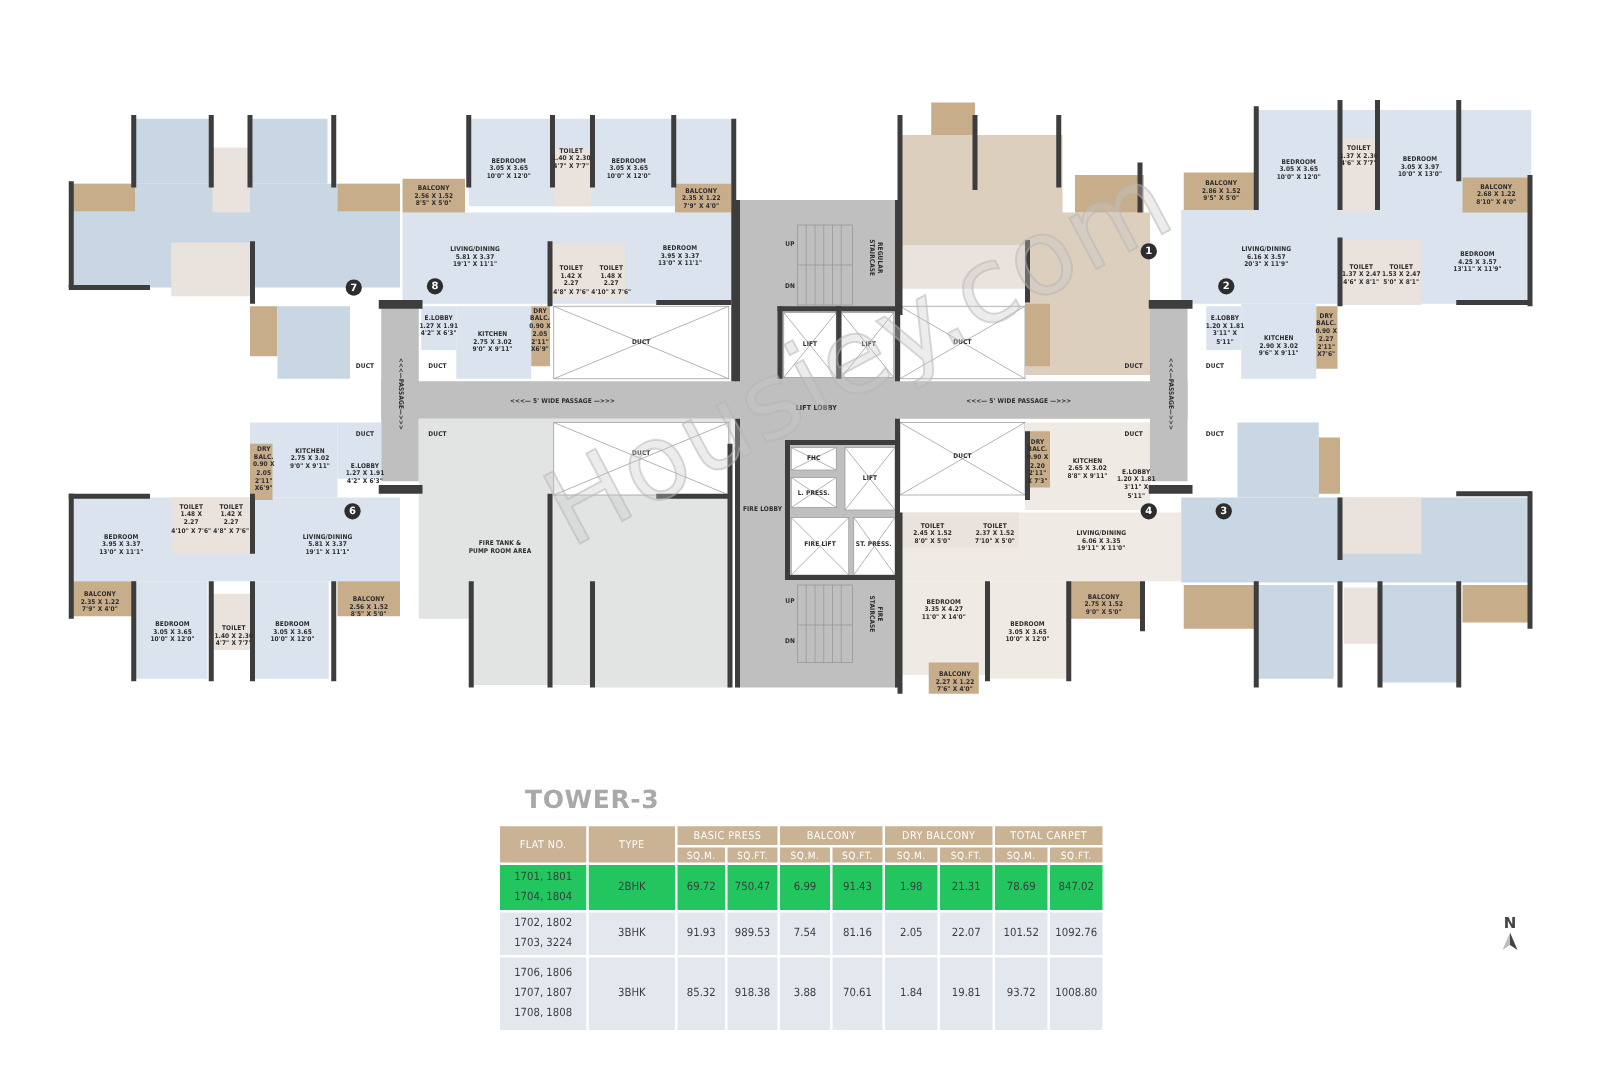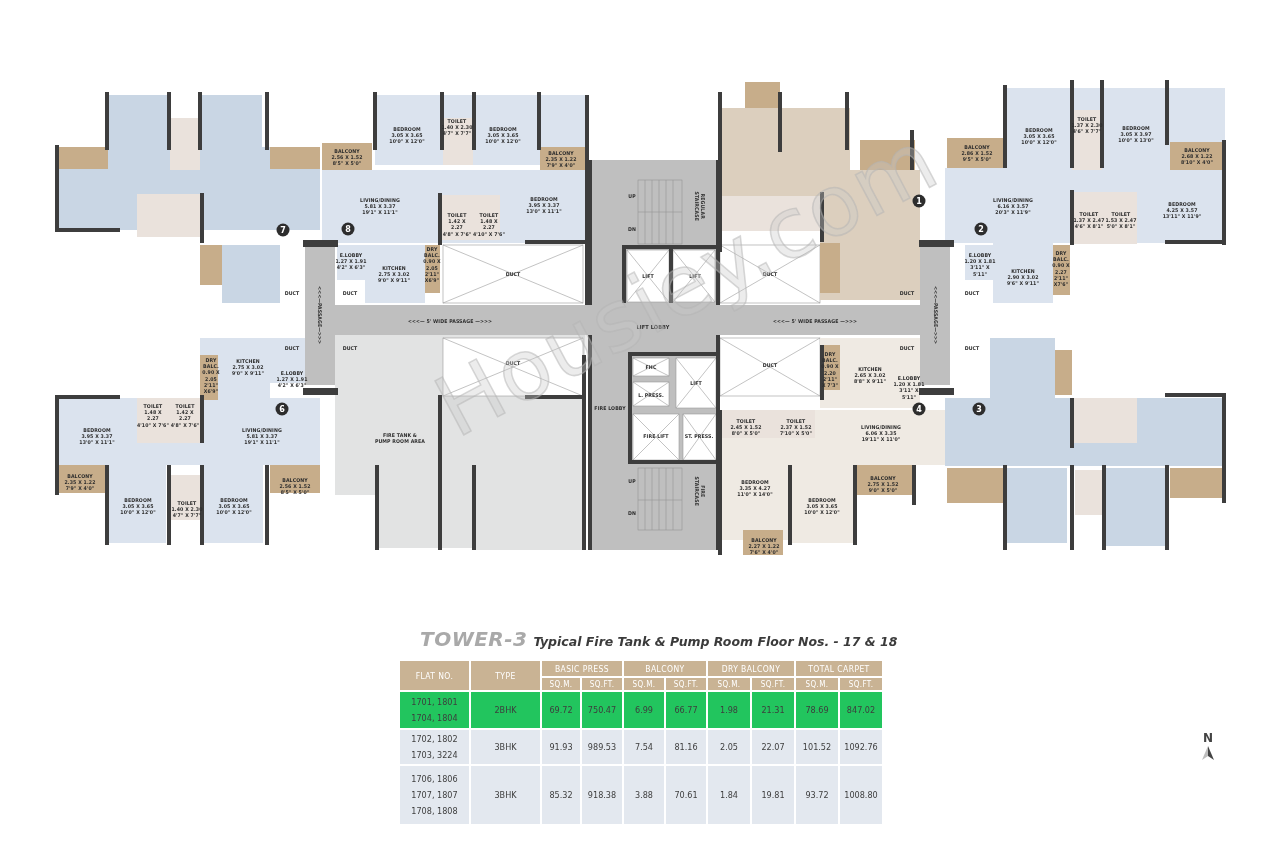--- a/index.html
+++ b/index.html
@@ -7,21 +7,21 @@
   body { position: relative; font-family: "DejaVu Sans Condensed", "DejaVu Sans", sans-serif; color: #3a3a3a; }
 
   #plan { position: absolute; left: 0; top: 0; width: 1280px; height: 600px; }
   .lbl { position: absolute; text-align: center; font-size: 5.2px; line-height: 6.2px; color: #2e2e2e; font-weight: bold; letter-spacing: 0.1px; white-space: pre; transform: translateX(-50%); }
   .lbl.big { font-size: 5.6px; }
   .lbl.rot { transform: translateX(-50%) rotate(90deg); }
   .badge { position: absolute; width: 13px; height: 13px; border-radius: 50%; background: #2d2d2d; color: #fff; font-size: 8px; font-weight: bold; display: flex; align-items: center; justify-content: center; transform: translate(-50%, -50%); font-family: "DejaVu Sans", sans-serif; }
   .watermark { position: absolute; left: 420px; top: 370px; font-size: 84px; font-family: "DejaVu Sans", sans-serif; color: rgba(200,200,200,0.35); transform: rotate(-28deg); transform-origin: left top; letter-spacing: 2px; pointer-events: none; -webkit-text-stroke: 1.5px rgba(180,180,180,0.5); }
 
   
-  .title-wrap { position: absolute; left: 420px; top: 627px; display: flex; align-items: baseline; gap: 6px; font-style: italic; }
+  .title-wrap { position: absolute; left: 420px; top: 627px; display: flex; align-items: baseline; gap: 6px; }
   .title-tower { font-family: "DejaVu Sans", sans-serif; font-weight: bold; font-size: 20px; color: #a9a9a9; letter-spacing: 0.5px; }
   .title-sub { font-family: "DejaVu Sans", sans-serif; font-weight: bold; font-size: 12.5px; color: #3b3b3b; }
 
   
   table.area { position: absolute; left: 398px; top: 659px; border-collapse: separate; border-spacing: 2px; font-family: "DejaVu Sans Condensed", "DejaVu Sans", sans-serif; }
   table.area th { background: #c9b394; color: #ffffff; font-weight: normal; font-size: 8.5px; letter-spacing: 0.4px; padding: 0; height: 15px; }
   table.area th.sub { font-size: 8px; height: 12px; }
   table.area td { font-size: 9px; color: #3d3d3d; text-align: center; padding: 0; }
   tr.r2bhk td { background: #22c55e; height: 36px; }
   tr.r3bhk-a td { background: #e3e8ef; height: 34px; }
@@ -380,21 +380,20 @@
   <div class="badge" style="left:919px;top:409px;">4</div>
   <div class="badge" style="left:282px;top:409px;">6</div>
   <div class="badge" style="left:283px;top:230px;">7</div>
   <div class="badge" style="left:348px;top:229px;">8</div>
 
   <div class="watermark">Housiey.com</div>
 </div>
 
 <div class="title-wrap">
   <span class="title-tower">TOWER-3</span>
-  <span class="title-sub">Typical Fire Tank &amp; Pump Room Floor Nos. - 17 &amp; 18</span>
 </div>
 
 <table class="area">
   <thead>
     <tr>
       <th rowspan="2" style="width:69px;margin-top:17px;">FLAT NO.</th>
       <th rowspan="2" style="width:69px;">TYPE</th>
       <th colspan="2">BASIC PRESS</th>
       <th colspan="2">BALCONY</th>
       <th colspan="2">DRY BALCONY</th>
@@ -411,21 +410,21 @@
       <th class="sub" style="width:42px;">SQ.FT.</th>
     </tr>
   </thead>
   <tbody>
     <tr class="r2bhk">
       <td class="flat"><span>1701, 1801</span><br><span>1704, 1804</span></td>
       <td>2BHK</td>
       <td>69.72</td>
       <td>750.47</td>
       <td>6.99</td>
-      <td>66.77</td>
+      <td>91.43</td>
       <td>1.98</td>
       <td>21.31</td>
       <td>78.69</td>
       <td>847.02</td>
     </tr>
     <tr class="r3bhk-a">
       <td class="flat"><span>1702, 1802</span><br><span>1703, 3224</span></td>
       <td>3BHK</td>
       <td>91.93</td>
       <td>989.53</td>

